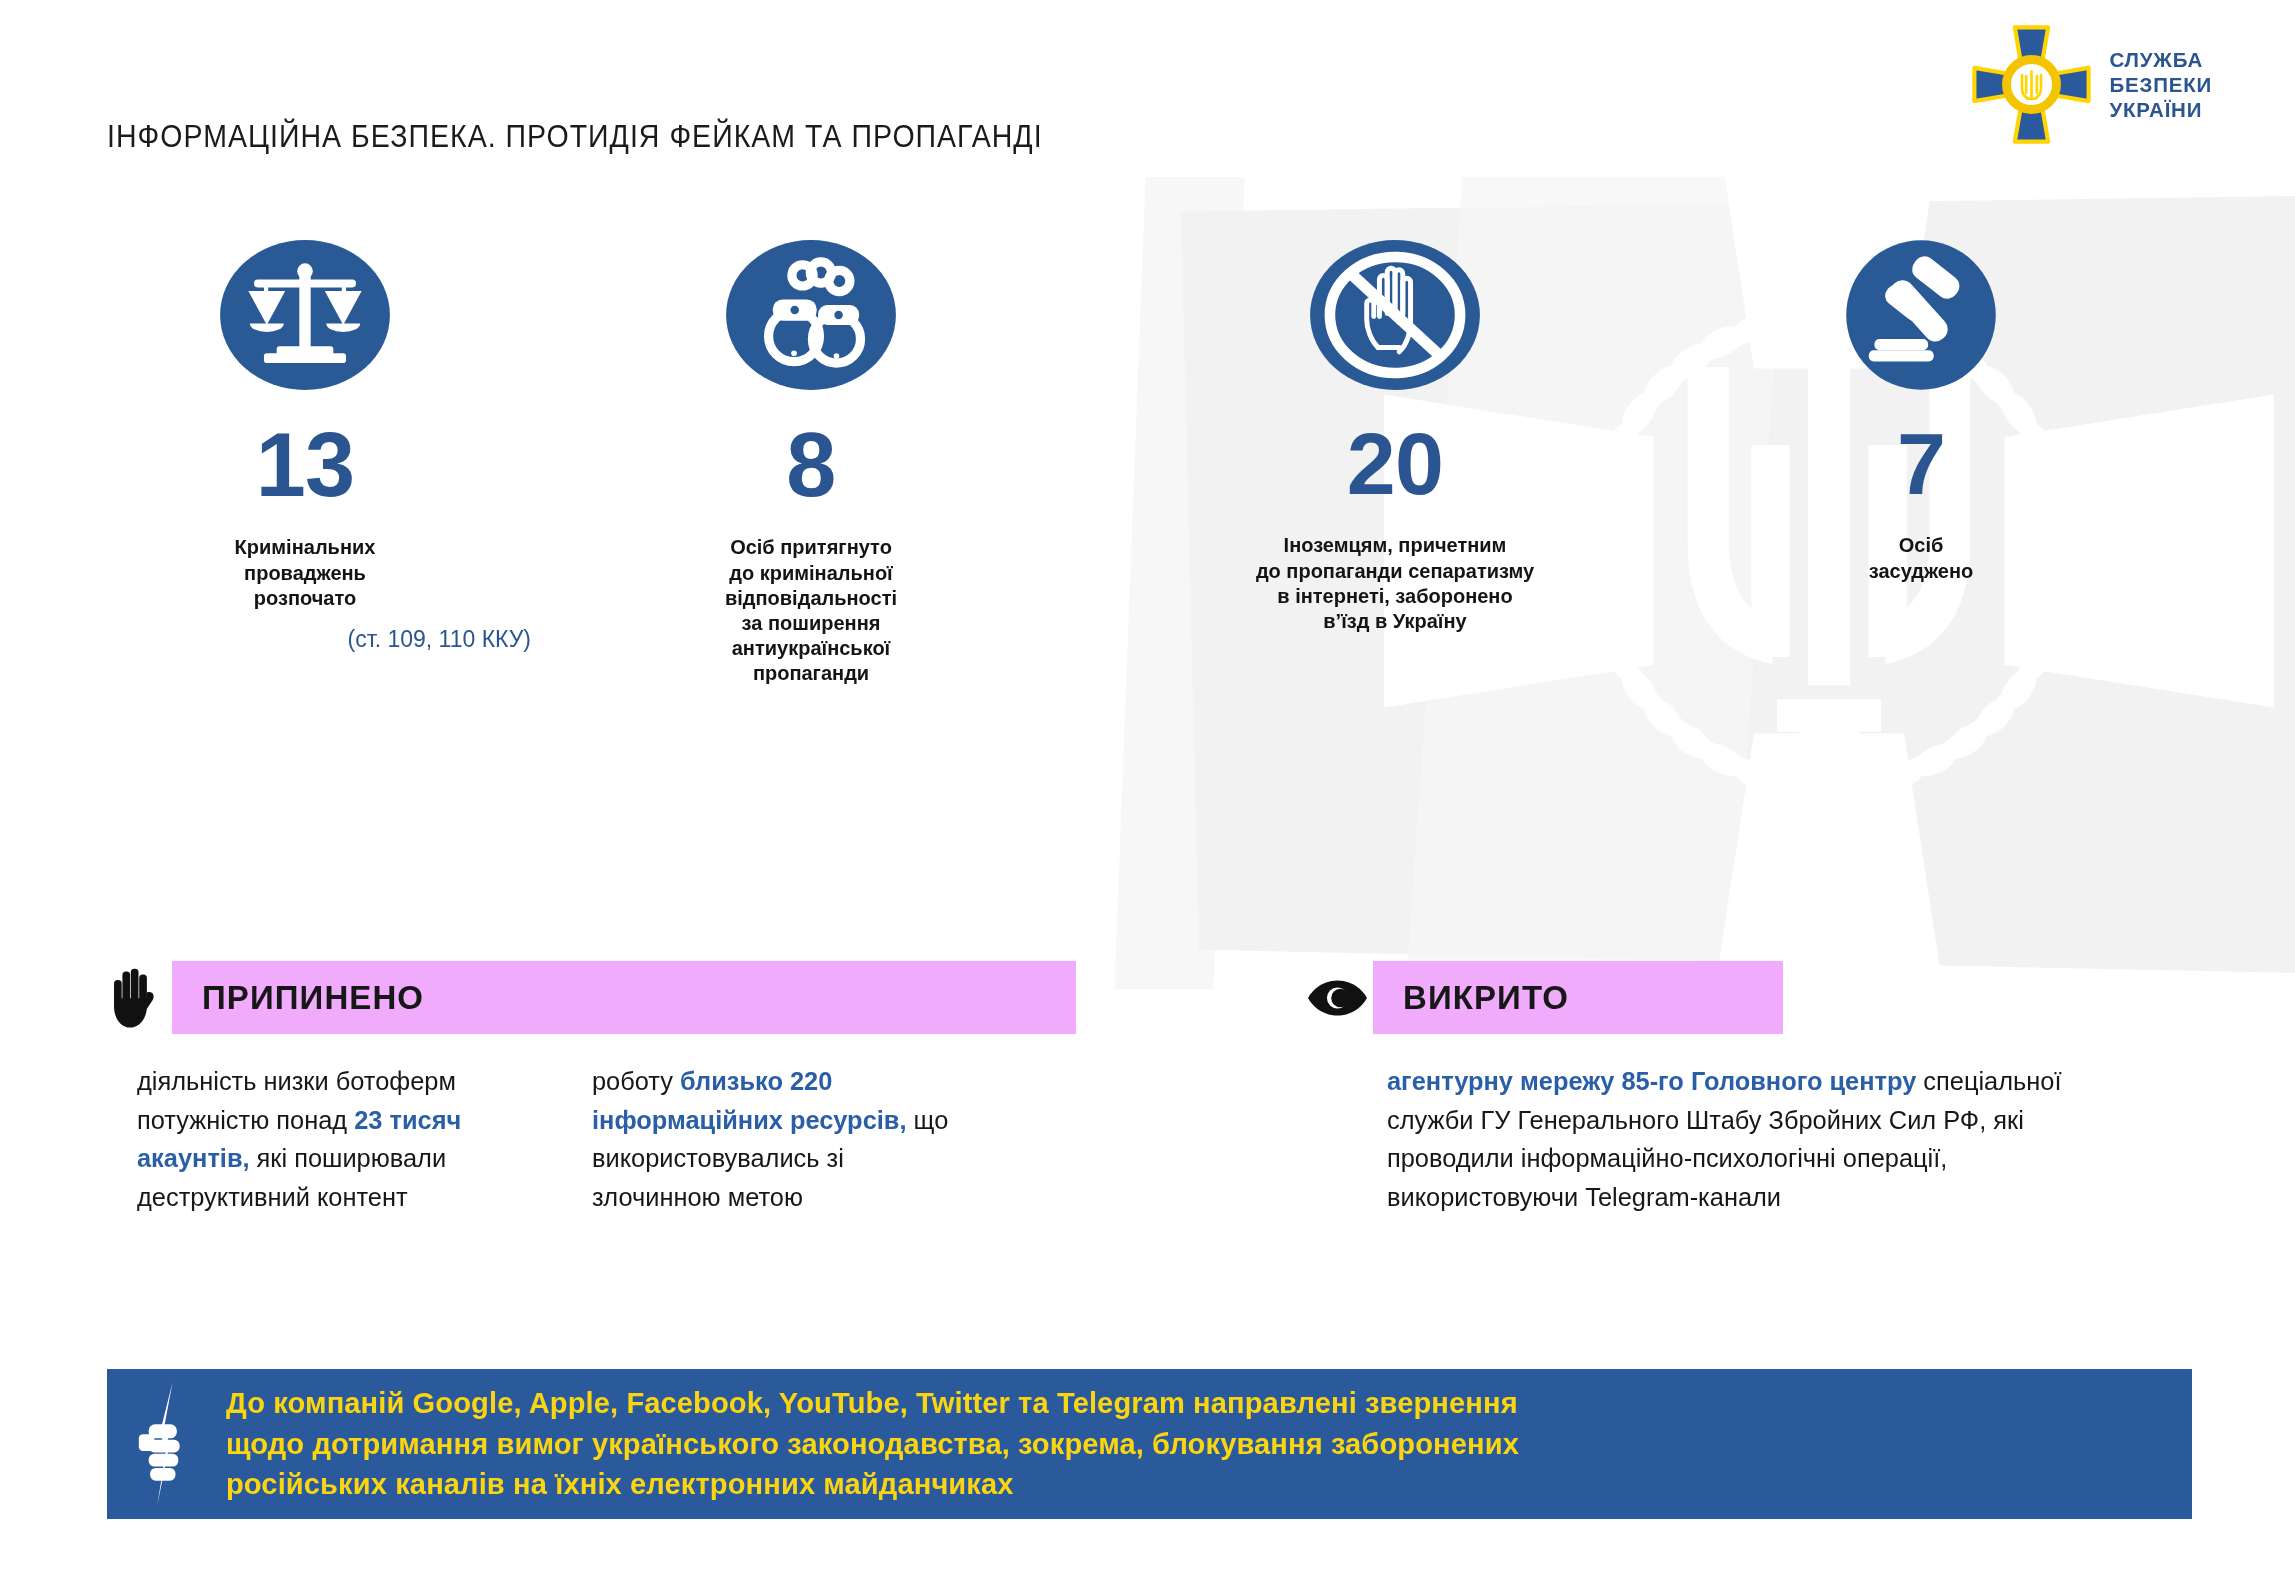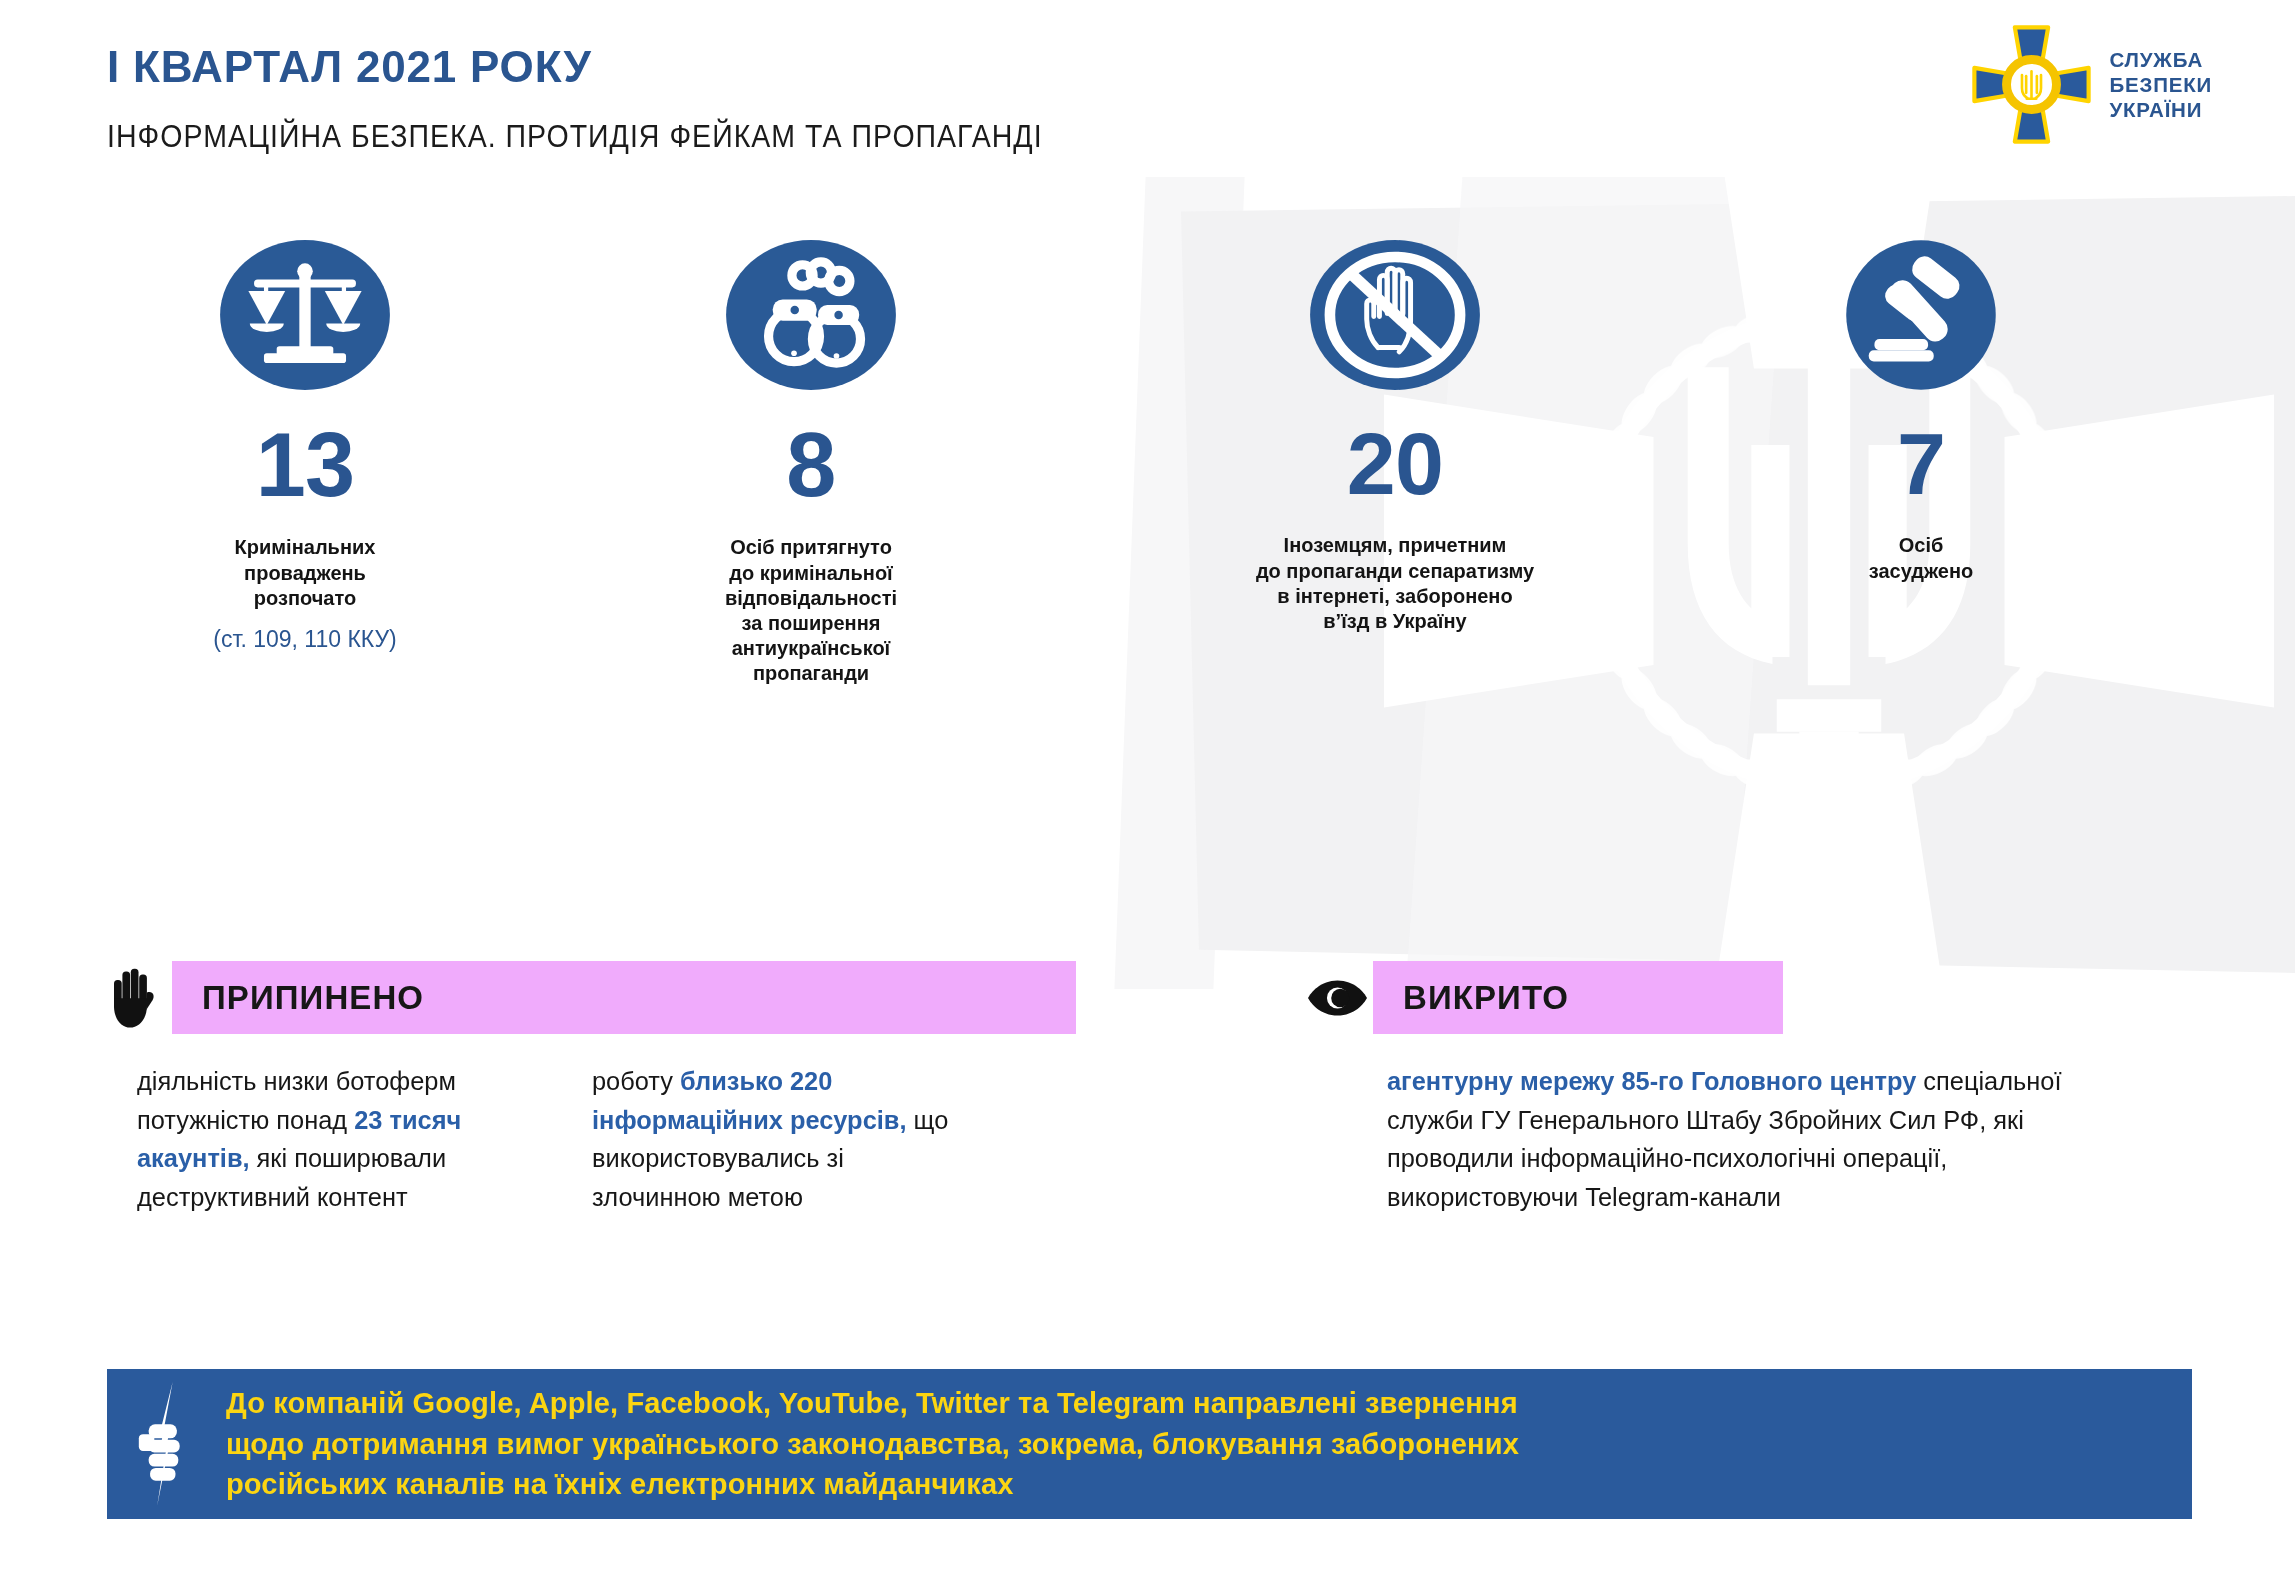--- a/index.html
+++ b/index.html
@@ -63,21 +63,21 @@
   .stat-icon-wrap { display:flex; justify-content:center; }
   .stat-num {
     color:#2a5590; font-weight:bold; font-size:90px; line-height:1;
     margin-top:30px; letter-spacing:-0.7px;
   }
   .stat-label {
     color:#141414; font-weight:bold; font-size:20px; line-height:1.26;
     margin-top:25.4px; white-space:pre-line;
   }
   .stat-note {
-    color:#2a5590; font-size:23px; font-weight:400; margin-top:15.5px;
+    color:#2a5590; font-size:23px; font-weight:400; margin-top:15.5px;text-align:right;
   }
 
   #stat-0 { left:79px;  top:0; width:452px; }
   #stat-1 { left:585px;  top:0; width:452px; }
   #stat-2 { left:1137px; top:0; width:516px; }
   #stat-3 { left:1695px; top:0; width:452px; }
 
   #stat-2 .stat-num { font-size:88px; }
   #stat-3 .stat-num { font-size:88px; }
 
@@ -190,21 +190,20 @@
       <path d="M830 360 h-58 v250 c0 60 -25 96 -62 110 l0 60 c78 -16 120 -74 120 -170 z"></path>
       <path d="M520 470 h54 v300 h-54 z"></path>
       <path d="M686 470 h54 v300 h-54 z"></path>
       <path d="M556 830 h148 v46 h-148 z"></path>
       <path d="M588 876 h84 v90 h-84 z"></path>
     </g>
   </svg>
 </div>
 
 <div id="header">
-  <div id="title-main">I КВАРТАЛ 2021 РОКУ</div>
   <div id="title-sub">ІНФОРМАЦІЙНА БЕЗПЕКА. ПРОТИДІЯ ФЕЙКАМ ТА ПРОПАГАНДІ</div>
 
   <div id="logo-block">
     <svg width="119" height="119" viewBox="0 0 200 200">
       <g stroke="#FFD400" stroke-width="7" stroke-linejoin="round">
         <path d="M72 4 L128 4 L118 62 L82 62 Z" fill="#2a5a9c"></path>
         <path d="M72 196 L128 196 L118 138 L82 138 Z" fill="#2a5a9c"></path>
         <path d="M4 72 L4 128 L62 118 L62 82 Z" fill="#2a5a9c"></path>
         <path d="M196 72 L196 128 L138 118 L138 82 Z" fill="#2a5a9c"></path>
       </g>

